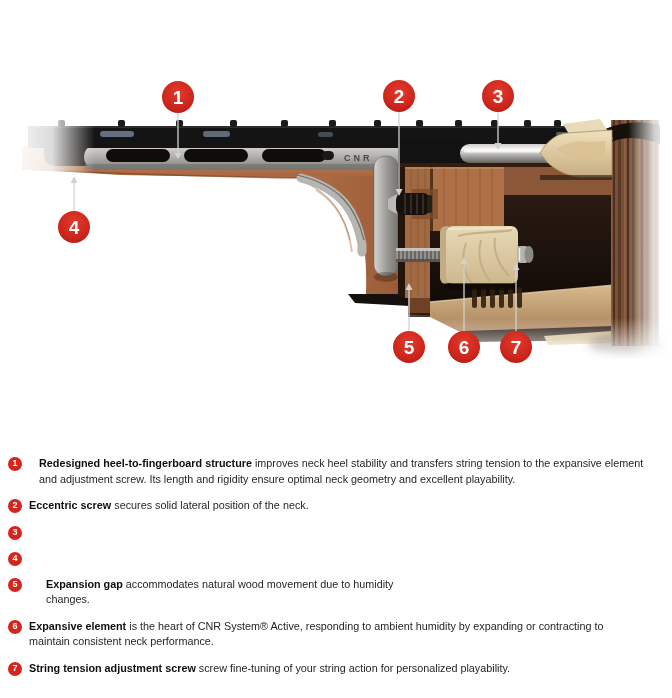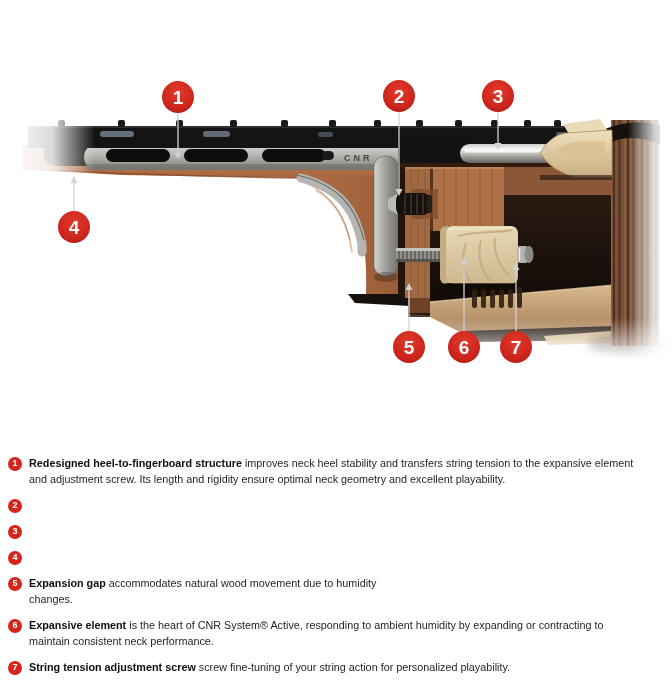--- a/index.html
+++ b/index.html
@@ -4,22 +4,22 @@
 <style>
   html,body{margin:0;padding:0;background:#ffffff;}
   body{width:672px;height:698px;font-family:"Liberation Sans",sans-serif;overflow:hidden;}
   .stage{width:672px;height:448px;position:relative;}
   .legend{padding:8px 12px 0 8px;}
   .legend-row{display:flex;align-items:flex-start;gap:7px;margin-bottom:11px;font-size:10.8px;line-height:15.5px;color:#222;}
   .bullet{flex:0 0 auto;width:14px;height:14px;margin-top:1px;border-radius:50%;background:#d4261d;color:#fff;
           font-size:9px;font-weight:bold;display:flex;align-items:center;justify-content:center;}
   .legend-text b{font-weight:bold;color:#0f0f0f;}
   .legend-text{color:#262626;}
-  .w1{max-width:608px;}
-  .w5{max-width:372px;}
+  .w1{max-width:608px;margin-left:10px;}
+  .w5{max-width:372px;margin-left:17px;}
   .w6{max-width:616px;}
 </style>
 </head>
 <body>
 
 <div class="stage">
 <svg width="672" height="448" viewBox="0 0 672 448">
   <defs>
     <linearGradient id="metalH" x1="0" y1="0" x2="0" y2="1">
       <stop offset="0" stop-color="#dddbd7"></stop>
@@ -283,20 +283,21 @@
 </svg>
 </div>
 
 <div class="legend">
   <div class="legend-row">
     <span class="bullet">1</span>
     <div class="legend-text w1"><b>Redesigned heel-to-fingerboard structure</b><span> improves neck heel stability and transfers string tension to the expansive element and adjustment screw. Its length and rigidity ensure optimal neck geometry and excellent playability.</span></div>
   </div>
   <div class="legend-row">
     <span class="bullet">2</span>
+    <div class="legend-text"><b>Eccentric screw</b><span> secures solid lateral position of the neck.</span></div>
   </div>
   <div class="legend-row">
     <span class="bullet">3</span>
   </div>
   <div class="legend-row">
     <span class="bullet">4</span>
   </div>
   <div class="legend-row">
     <span class="bullet">5</span>
     <div class="legend-text w5"><b>Expansion gap</b><span> accommodates natural wood movement due to humidity changes.</span></div>

